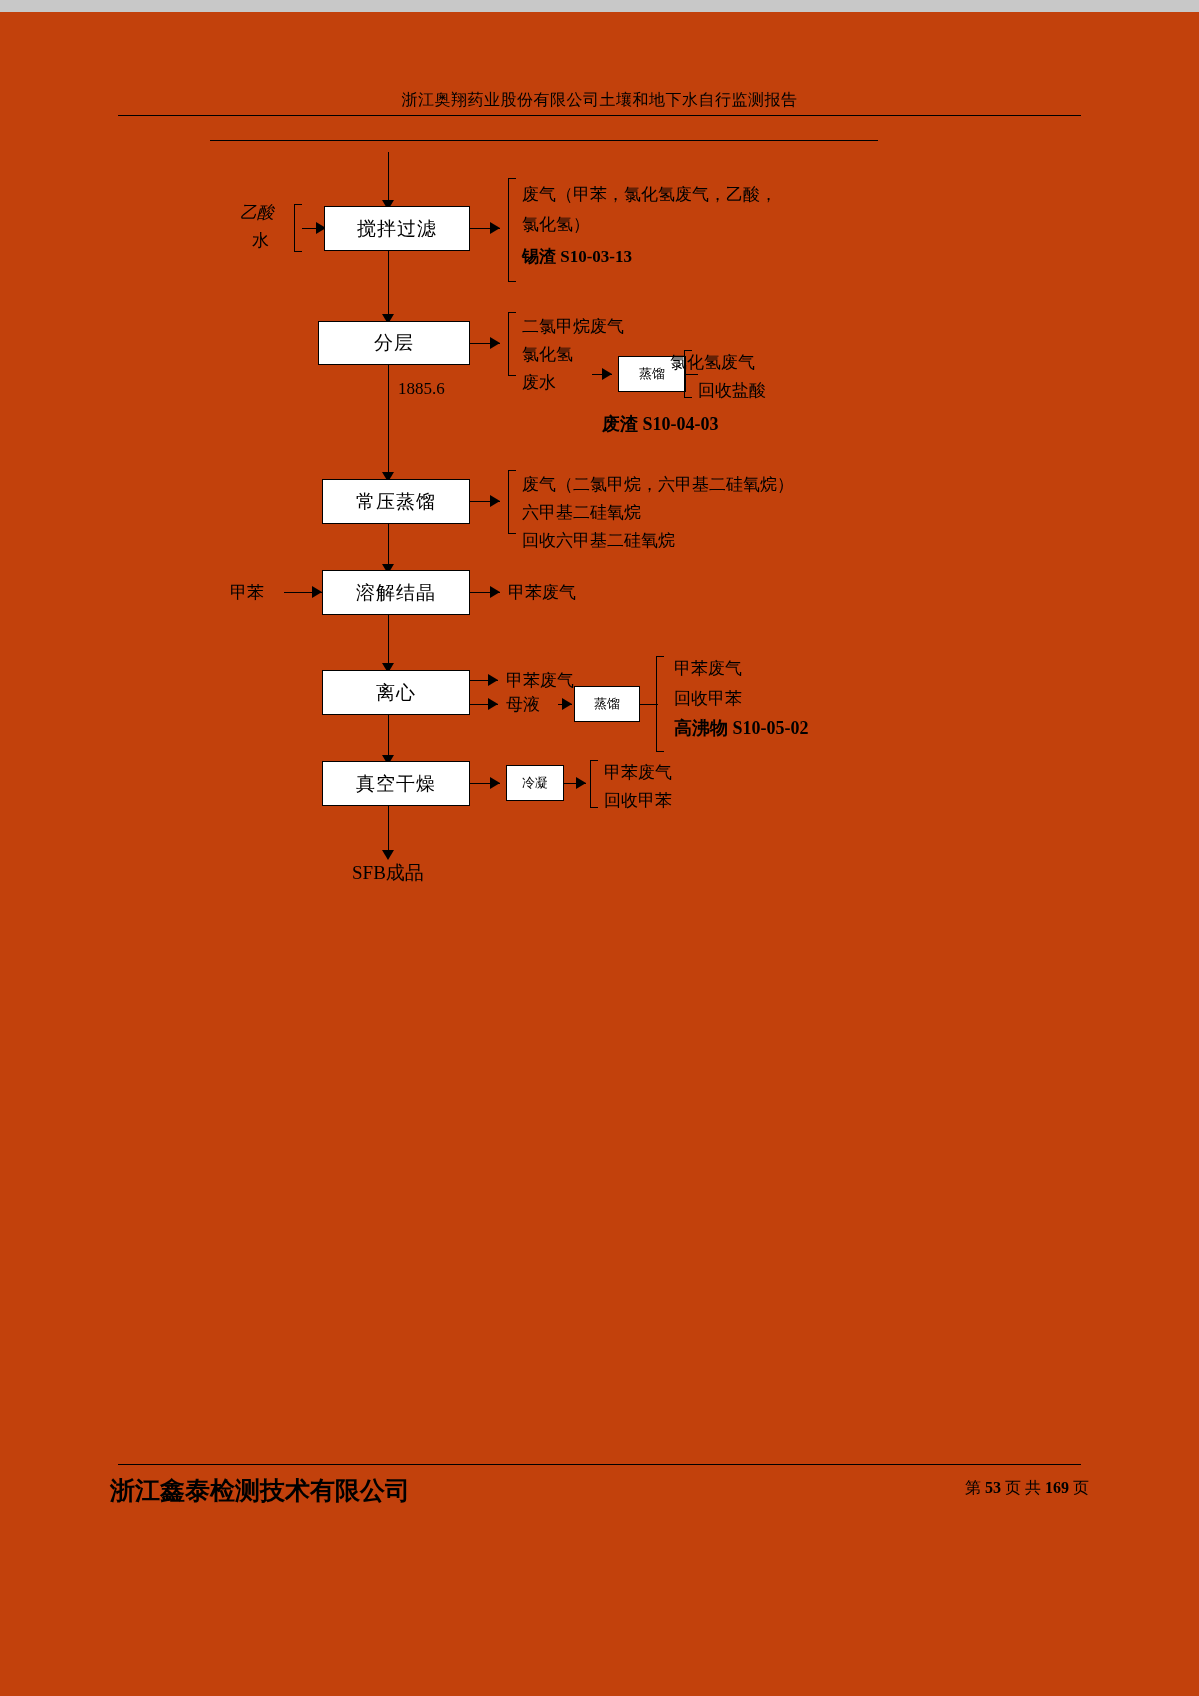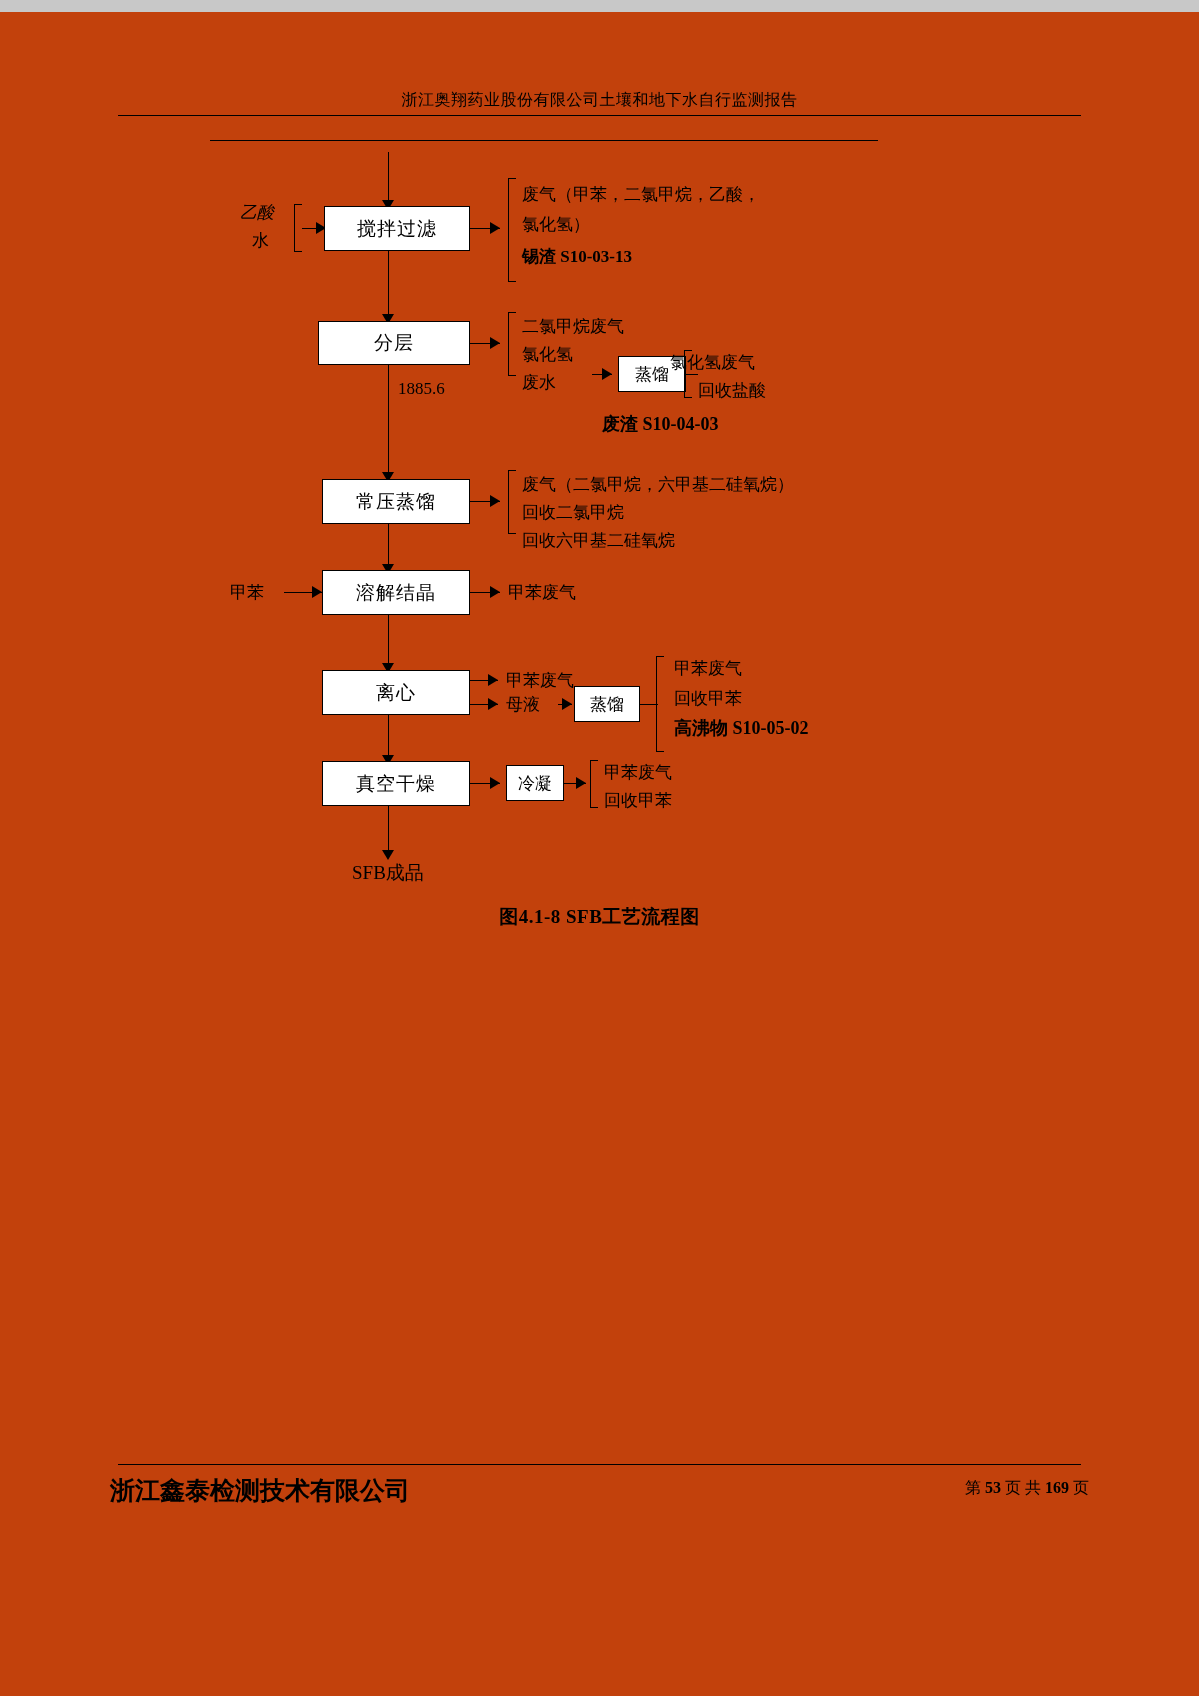--- a/index.html
+++ b/index.html
@@ -84,21 +84,21 @@
     letter-spacing: 1px;
     box-sizing: border-box;
   }
   .smallbox {
     position: absolute;
     border: 1.5px solid #000;
     background: #fff;
     display: flex;
     align-items: center;
     justify-content: center;
-    font-size: 17px;
+    font-size: 13px;
     box-sizing: border-box;
   }
   .txt {
     position: absolute;
     font-size: 17px;
     line-height: 25px;
     white-space: pre;
   }
   .txt.bold { font-weight: bold; }
   .vline {
@@ -164,21 +164,21 @@
     <div class="txt" style="left:252px; top:96px;">水</div>
     <div class="brk" style="left:294px; top:72px; height:48px;"></div>
     <div class="hline" style="left:302px; top:96px; width:22px;"></div>
     <div class="arrow-right" style="left:316px; top:90px;"></div>
 
     <div class="box" style="left:324px; top:74px; width:146px; height:45px;">搅拌过滤</div>
 
     <div class="hline" style="left:470px; top:96px; width:30px;"></div>
     <div class="arrow-right" style="left:490px; top:90px;"></div>
     <div class="brk" style="left:508px; top:46px; height:104px;"></div>
-    <div class="txt" style="left:522px; top:50px;">废气（甲苯，二氯甲烷，乙酸，</div>
+    <div class="txt" style="left:522px; top:50px;">废气（甲苯，氯化氢废气，乙酸，</div>
     <div class="txt" style="left:522px; top:80px;">氯化氢）</div>
     <div class="txt bold" style="left:522px; top:112px;">锡渣 S10-03-13</div>
 
     <div class="vline" style="left:388px; top:119px; height:65px;"></div>
     <div class="arrow-down" style="left:382px; top:182px;"></div>
 
     <div class="box" style="left:318px; top:189px; width:152px; height:44px;">分层</div>
 
     <div class="hline" style="left:470px; top:211px; width:30px;"></div>
     <div class="arrow-right" style="left:490px; top:205px;"></div>
@@ -200,21 +200,21 @@
     <div class="vline" style="left:388px; top:233px; height:110px;"></div>
     <div class="arrow-down" style="left:382px; top:340px;"></div>
     <div class="txt" style="left:398px; top:244px; font-size:17px;">1885.6</div>
 
     <div class="box" style="left:322px; top:347px; width:148px; height:45px;">常压蒸馏</div>
 
     <div class="hline" style="left:470px; top:369px; width:30px;"></div>
     <div class="arrow-right" style="left:490px; top:363px;"></div>
     <div class="brk" style="left:508px; top:338px; height:64px;"></div>
     <div class="txt" style="left:522px; top:340px;">废气（二氯甲烷，六甲基二硅氧烷）</div>
-    <div class="txt" style="left:522px; top:368px;">回收二氯甲烷</div>
+    <div class="txt" style="left:522px; top:368px;">六甲基二硅氧烷</div>
     <div class="txt" style="left:522px; top:396px;">回收六甲基二硅氧烷</div>
 
     <div class="vline" style="left:388px; top:392px; height:44px;"></div>
     <div class="arrow-down" style="left:382px; top:432px;"></div>
 
     <div class="txt" style="left:230px; top:448px;">甲苯</div>
     <div class="hline" style="left:284px; top:460px; width:38px;"></div>
     <div class="arrow-right" style="left:312px; top:454px;"></div>
 
     <div class="box" style="left:322px; top:438px; width:148px; height:45px;">溶解结晶</div>
@@ -258,21 +258,20 @@
     <div class="hline" style="left:564px; top:651px; width:22px;"></div>
     <div class="arrow-right" style="left:576px; top:645px;"></div>
     <div class="brk" style="left:590px; top:628px; height:48px;"></div>
     <div class="txt" style="left:604px; top:628px;">甲苯废气</div>
     <div class="txt" style="left:604px; top:656px;">回收甲苯</div>
 
     <div class="vline" style="left:388px; top:674px; height:48px;"></div>
     <div class="arrow-down" style="left:382px; top:718px;"></div>
     <div class="txt" style="left:352px; top:728px; font-size:19px;">SFB成品</div>
 
-    <div class="caption">图4.1-8 SFB工艺流程图</div>
   </div>
 
   <div class="footer-rule"></div>
   <div class="footer-left">浙江鑫泰检测技术有限公司</div>
   <div class="footer-right">
     <span>第</span>
     <b>53</b>
     <span>页 共</span>
     <b>169</b>
     <span>页</span>

